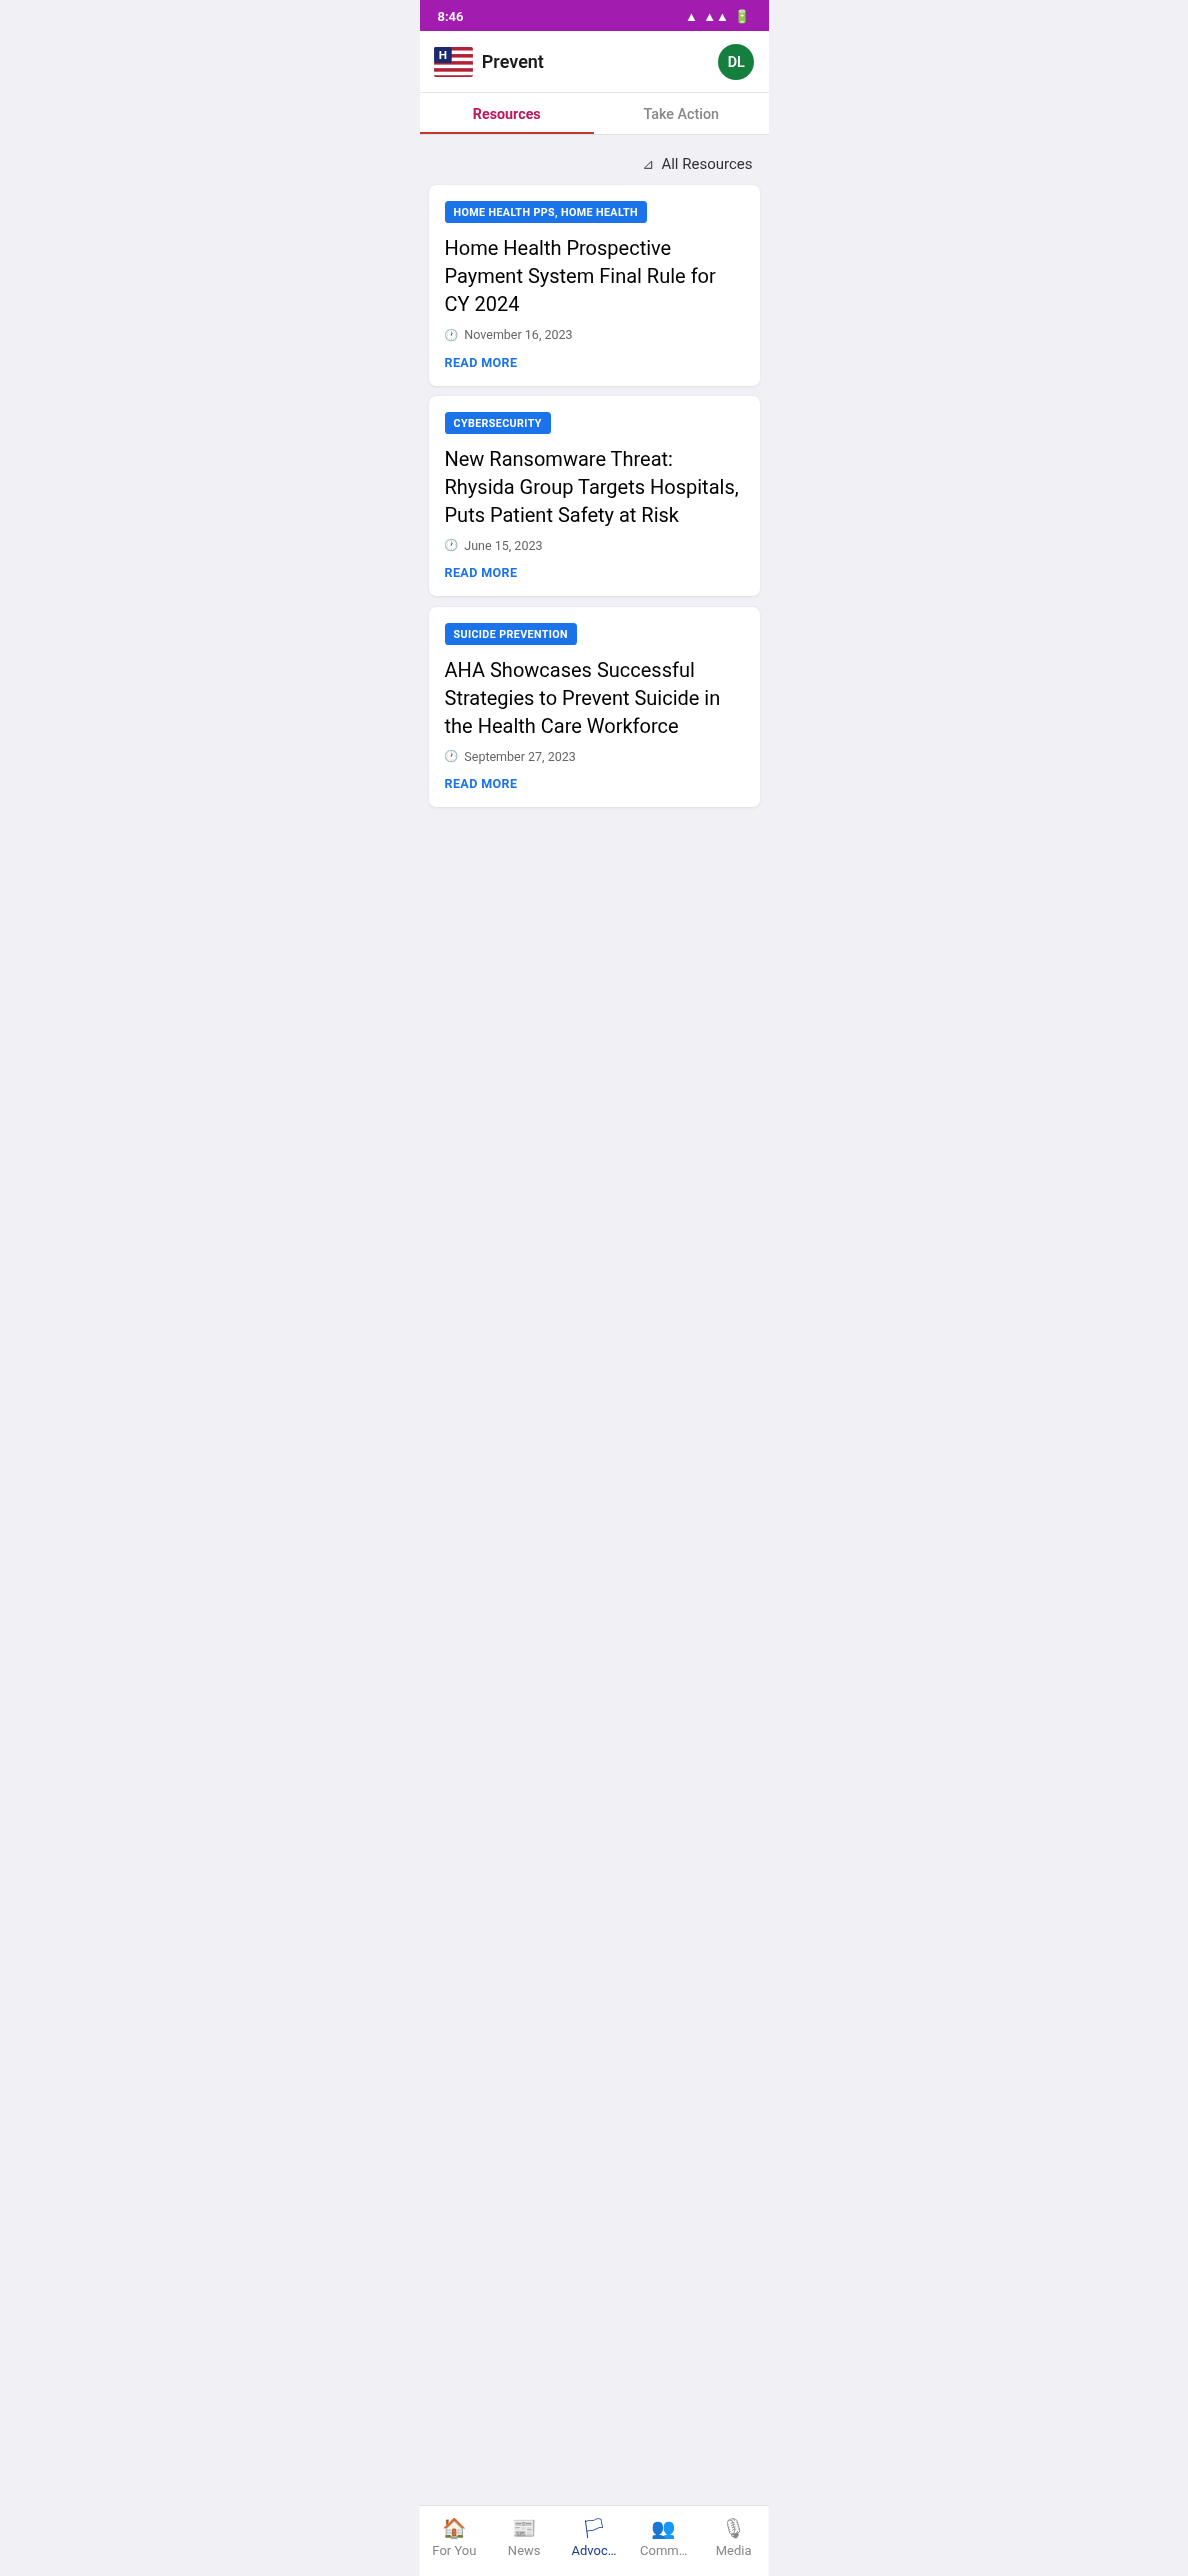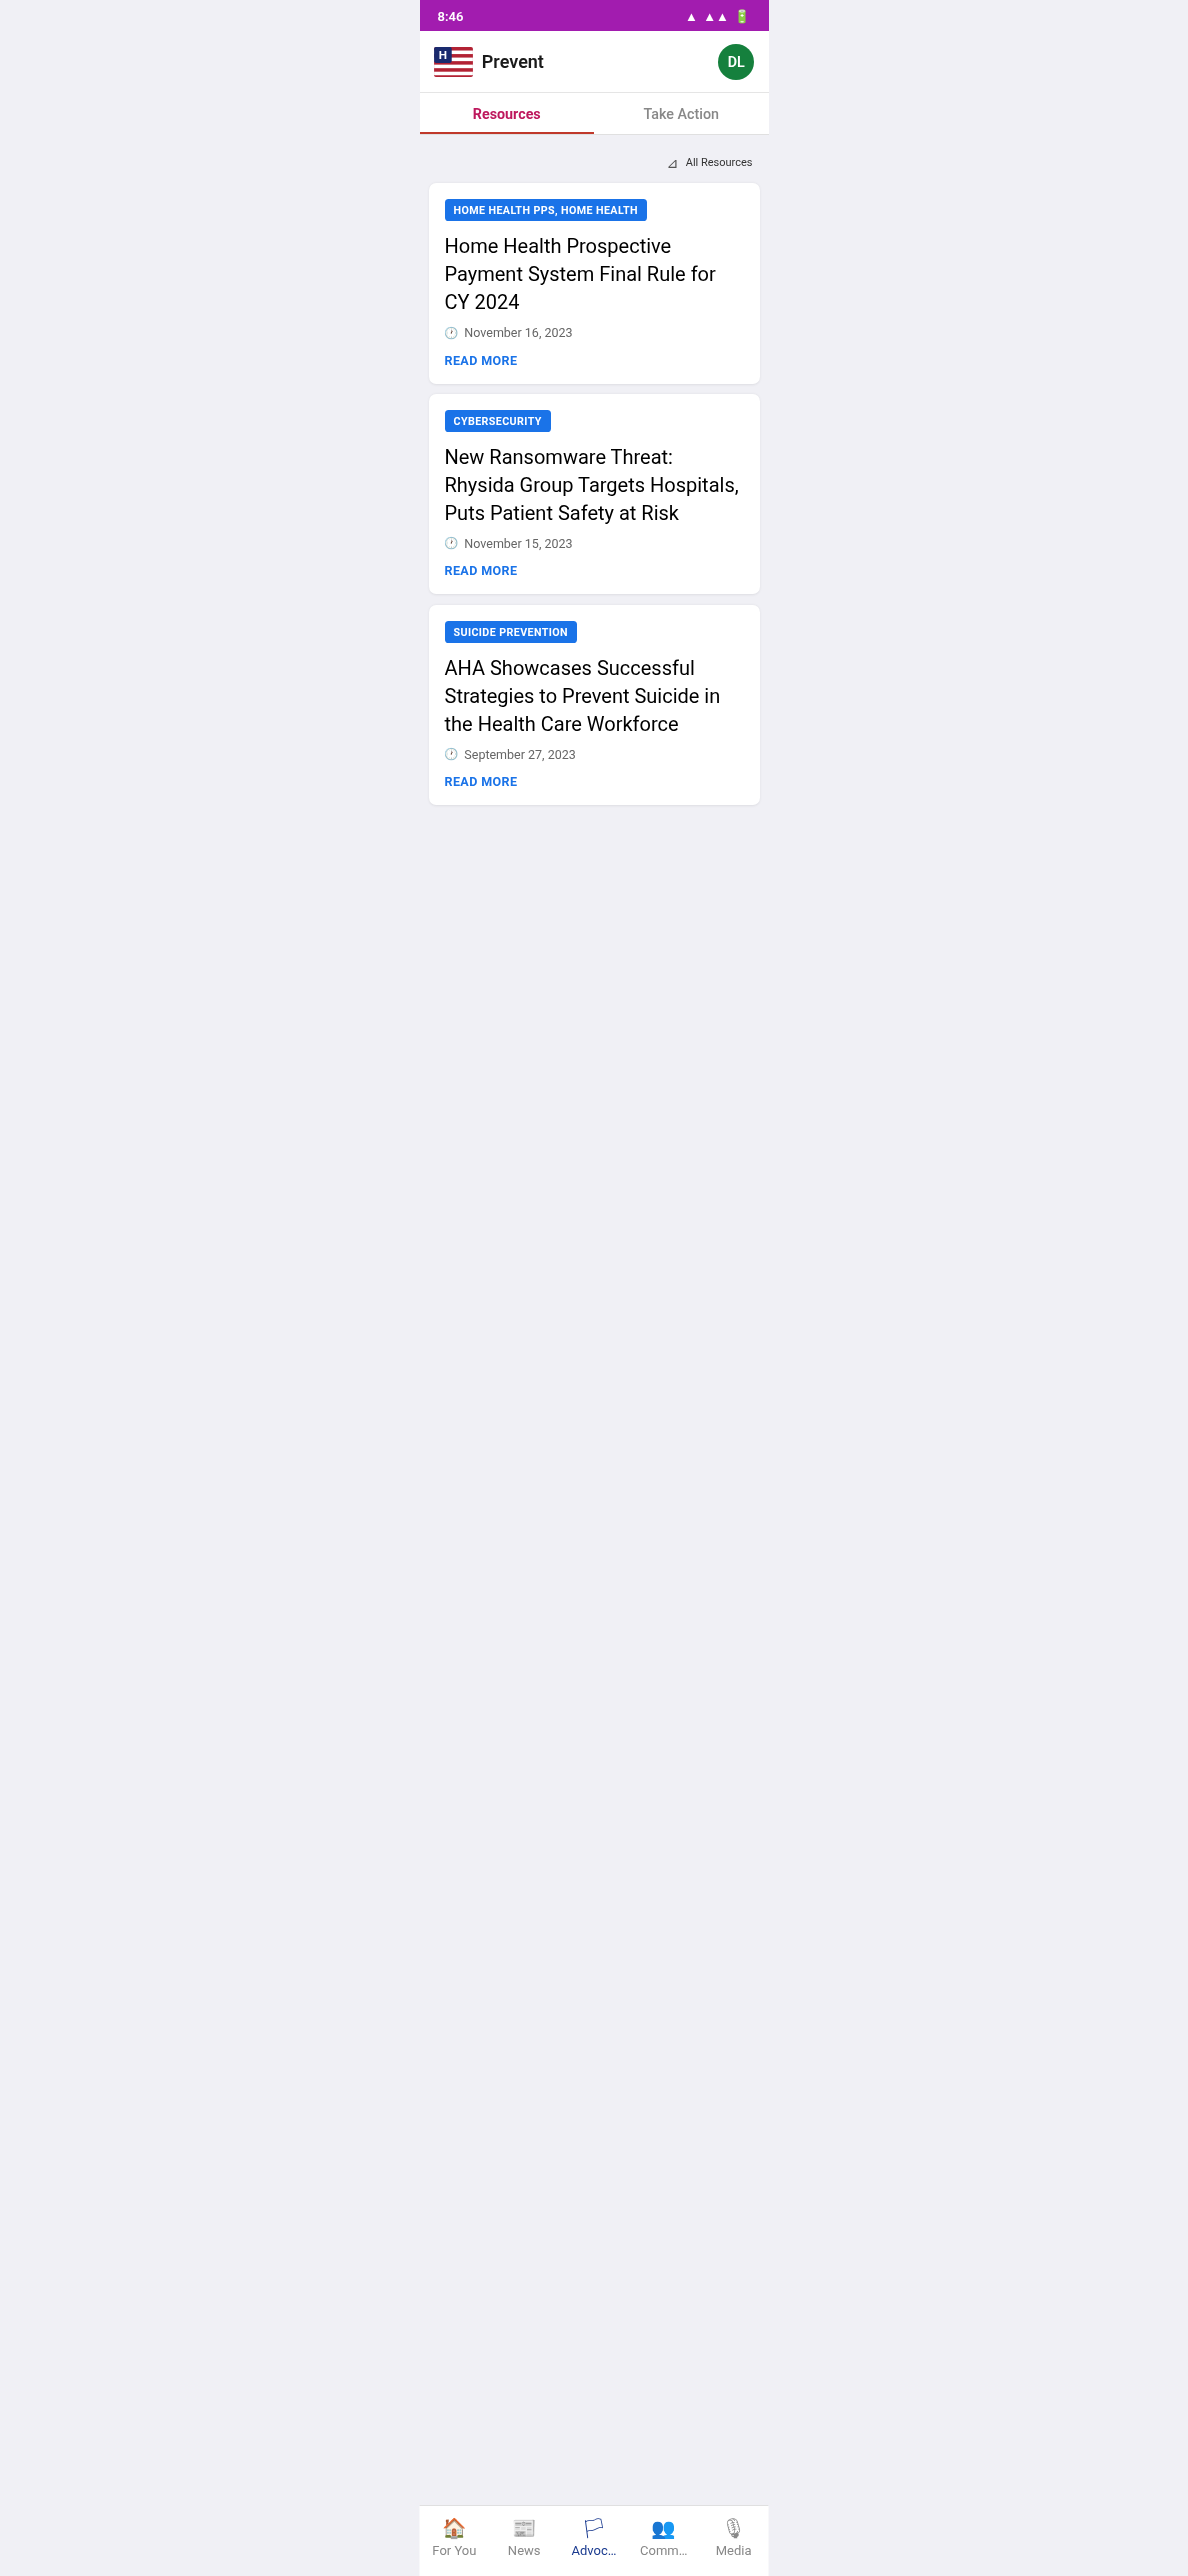--- a/index.html
+++ b/index.html
@@ -103,21 +103,21 @@
       align-items: center;
       justify-content: flex-end;
       padding: 9px 16px 12.5px;
       gap: 7.2px;
     }
     .filter-icon {
       color: #555;
       font-size: 14.3px;
     }
     .filter-label {
-      font-size: 11px;
+      font-size: 15px;
       color: #333;
       font-weight: 400;
     }
 
     
     .article-card {
       background: white;
       margin: 0 9px 10.7px;
       border-radius: 7.2px;
       padding: 16px;
@@ -262,21 +262,21 @@
   <div class="article-card">
     <div class="category-badge">HOME HEALTH PPS, HOME HEALTH</div>
     <div class="article-title">Home Health Prospective Payment System Final Rule for CY 2024</div>
     <div class="article-date">November 16, 2023</div>
     <div class="read-more">READ MORE</div>
   </div>
 
   <div class="article-card">
     <div class="category-badge">CYBERSECURITY</div>
     <div class="article-title">New Ransomware Threat: Rhysida Group Targets Hospitals, Puts Patient Safety at Risk</div>
-    <div class="article-date">November 15, 2023</div>
+    <div class="article-date">June 15, 2023</div>
     <div class="read-more">READ MORE</div>
   </div>
 
   <div class="article-card">
     <div class="category-badge">SUICIDE PREVENTION</div>
     <div class="article-title">AHA Showcases Successful Strategies to Prevent Suicide in the Health Care Workforce</div>
     <div class="article-date">September 27, 2023</div>
     <div class="read-more">READ MORE</div>
   </div>
 

